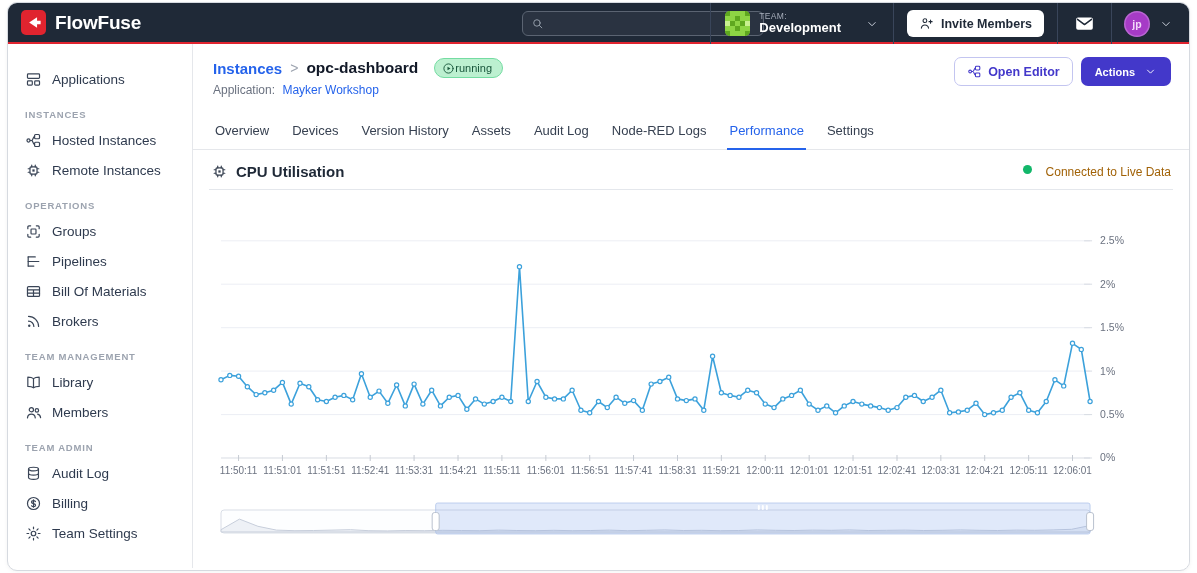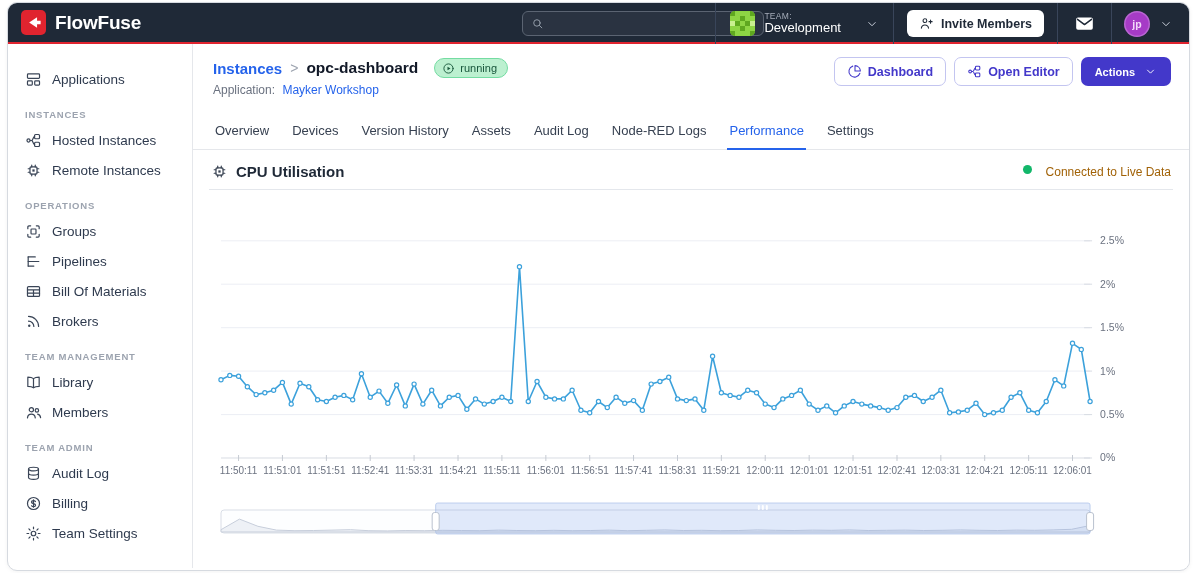--- a/index.html
+++ b/index.html
@@ -23,21 +23,21 @@
   .search svg { width:13px; height:13px; }
   .search input { flex:1; background:transparent; border:none; outline:none;
     color:#D3D8DF; font-size:12px; font-family:inherit; }
   .search input::placeholder { color:#9AA3AF; }
   .nav-right { position:absolute; right:0; top:0; height:41px; display:flex; align-items:center; padding-right:12px; }
   .vdiv { width:1px; height:41px; background:#39455A; }
   .team-switch { display:flex; align-items:center; padding:0 14px; cursor:pointer; height:54px; }
   .team-avatar { width:25px; height:25px; border-radius:5px; overflow:hidden; flex:0 0 auto; }
   .team-text { display:flex; flex-direction:column; margin-left:9px; line-height:1.1; }
   .team-label { font-size:8.5px; color:#A6ADBA; letter-spacing:.3px; }
-  .team-name { font-size:13px; color:#fff; font-weight:400; }
+  .team-name { font-size:13px; color:#fff; font-weight:700; }
   .chev { color:#C8CEDA; display:flex; }
   .chev svg { width:14px; height:14px; }
   .team-switch .chev { margin-left:24px; }
   .invite-btn { display:flex; align-items:center; gap:7px; background:#fff; border:none;
     border-radius:6px; padding:6px 12px; margin:0 13px; font-size:12.5px; font-weight:700;
     color:#1F2937; cursor:pointer; font-family:inherit; }
   .invite-btn svg { width:15px; height:15px; }
   .mail { color:#fff; margin:0 16px; display:flex; cursor:pointer; }
   .mail svg { width:21px; height:21px; }
   .user-menu { display:flex; align-items:center; gap:9px; padding:0 4px 0 12px; cursor:pointer; }
@@ -53,21 +53,21 @@
     font-size:13.5px; color:#2E3A4E; cursor:pointer; }
   .sicon { display:flex; color:#3A4557; }
   .sicon svg { width:17px; height:17px; }
 
   .content { flex:1; position:relative; background:#fff; overflow:hidden; }
   .page-head { padding:14px 20px 0; position:relative; }
   .crumb-row { display:flex; align-items:center; }
   .crumb-link { color:#2563EB; font-size:15px; font-weight:700; text-decoration:none; cursor:pointer; }
   .crumb-sep { color:#9CA3AF; font-size:14px; margin:0 8px; }
   .crumb-current { color:#111827; font-size:15.5px; font-weight:700; }
-  .badge-running { display:inline-flex; align-items:center; gap:5px; margin-left:16px;
+  .badge-running { display:inline-flex; align-items:center; margin-left:16px;
     background:#BCF0D0; border:1px solid #74DCA2; border-radius:999px; padding:2.5px 10px 2.5px 7px;
     font-size:11px; color:#17553A; }
   .badge-running svg { width:13px; height:13px; }
   .app-row { margin-top:5px; font-size:12px; }
   .app-label { color:#6B7280; }
   .app-link { color:#2563EB; text-decoration:none; margin-left:4px; cursor:pointer; }
   .head-actions { position:absolute; right:18px; top:13px; display:flex; gap:8px; }
   .btn-outline { display:flex; align-items:center; gap:6px; background:#fff;
     border:1px solid #C3C5F0; border-radius:7px; padding:6px 12px; color:#4338CA;
     font-size:12.5px; font-weight:700; cursor:pointer; font-family:inherit; }
@@ -310,29 +310,20 @@
                 </svg>
               </span>
             <span>running</span>
           </span>
         </div>
         <div class="app-row">
           <span class="app-label">Application:</span>
           <a class="app-link">Mayker Workshop</a>
         </div>
         <div class="head-actions">
-          <button class="btn-outline">
-            <span style="display:flex">
-                <svg viewBox="0 0 24 24" fill="none" stroke="currentColor" stroke-width="1.7" stroke-linecap="round" stroke-linejoin="round">
-                  <path d="M20.6 14.8A9 9 0 1 1 9.2 3.4"></path>
-                  <path d="M12.8 2.6a9 9 0 0 1 8.6 8.6h-8.6z"></path>
-                </svg>
-              </span>
-            <span>Dashboard</span>
-          </button>
           <button class="btn-outline">
             <span style="display:flex">
                 <svg viewBox="0 0 24 24" fill="none" stroke="currentColor" stroke-width="1.7" stroke-linecap="round" stroke-linejoin="round">
                   <rect x="13.5" y="3.5" width="7" height="6" rx="1.5"></rect>
                   <rect x="13.5" y="14.5" width="7" height="6" rx="1.5"></rect>
                   <circle cx="5" cy="12" r="2.2"></circle>
                   <path d="M7.2 12h2c2.4 0 2-5.5 4.3-5.5M7.2 12h2c2.4 0 2 5.5 4.3 5.5"></path>
                 </svg>
               </span>
             <span>Open Editor</span>

